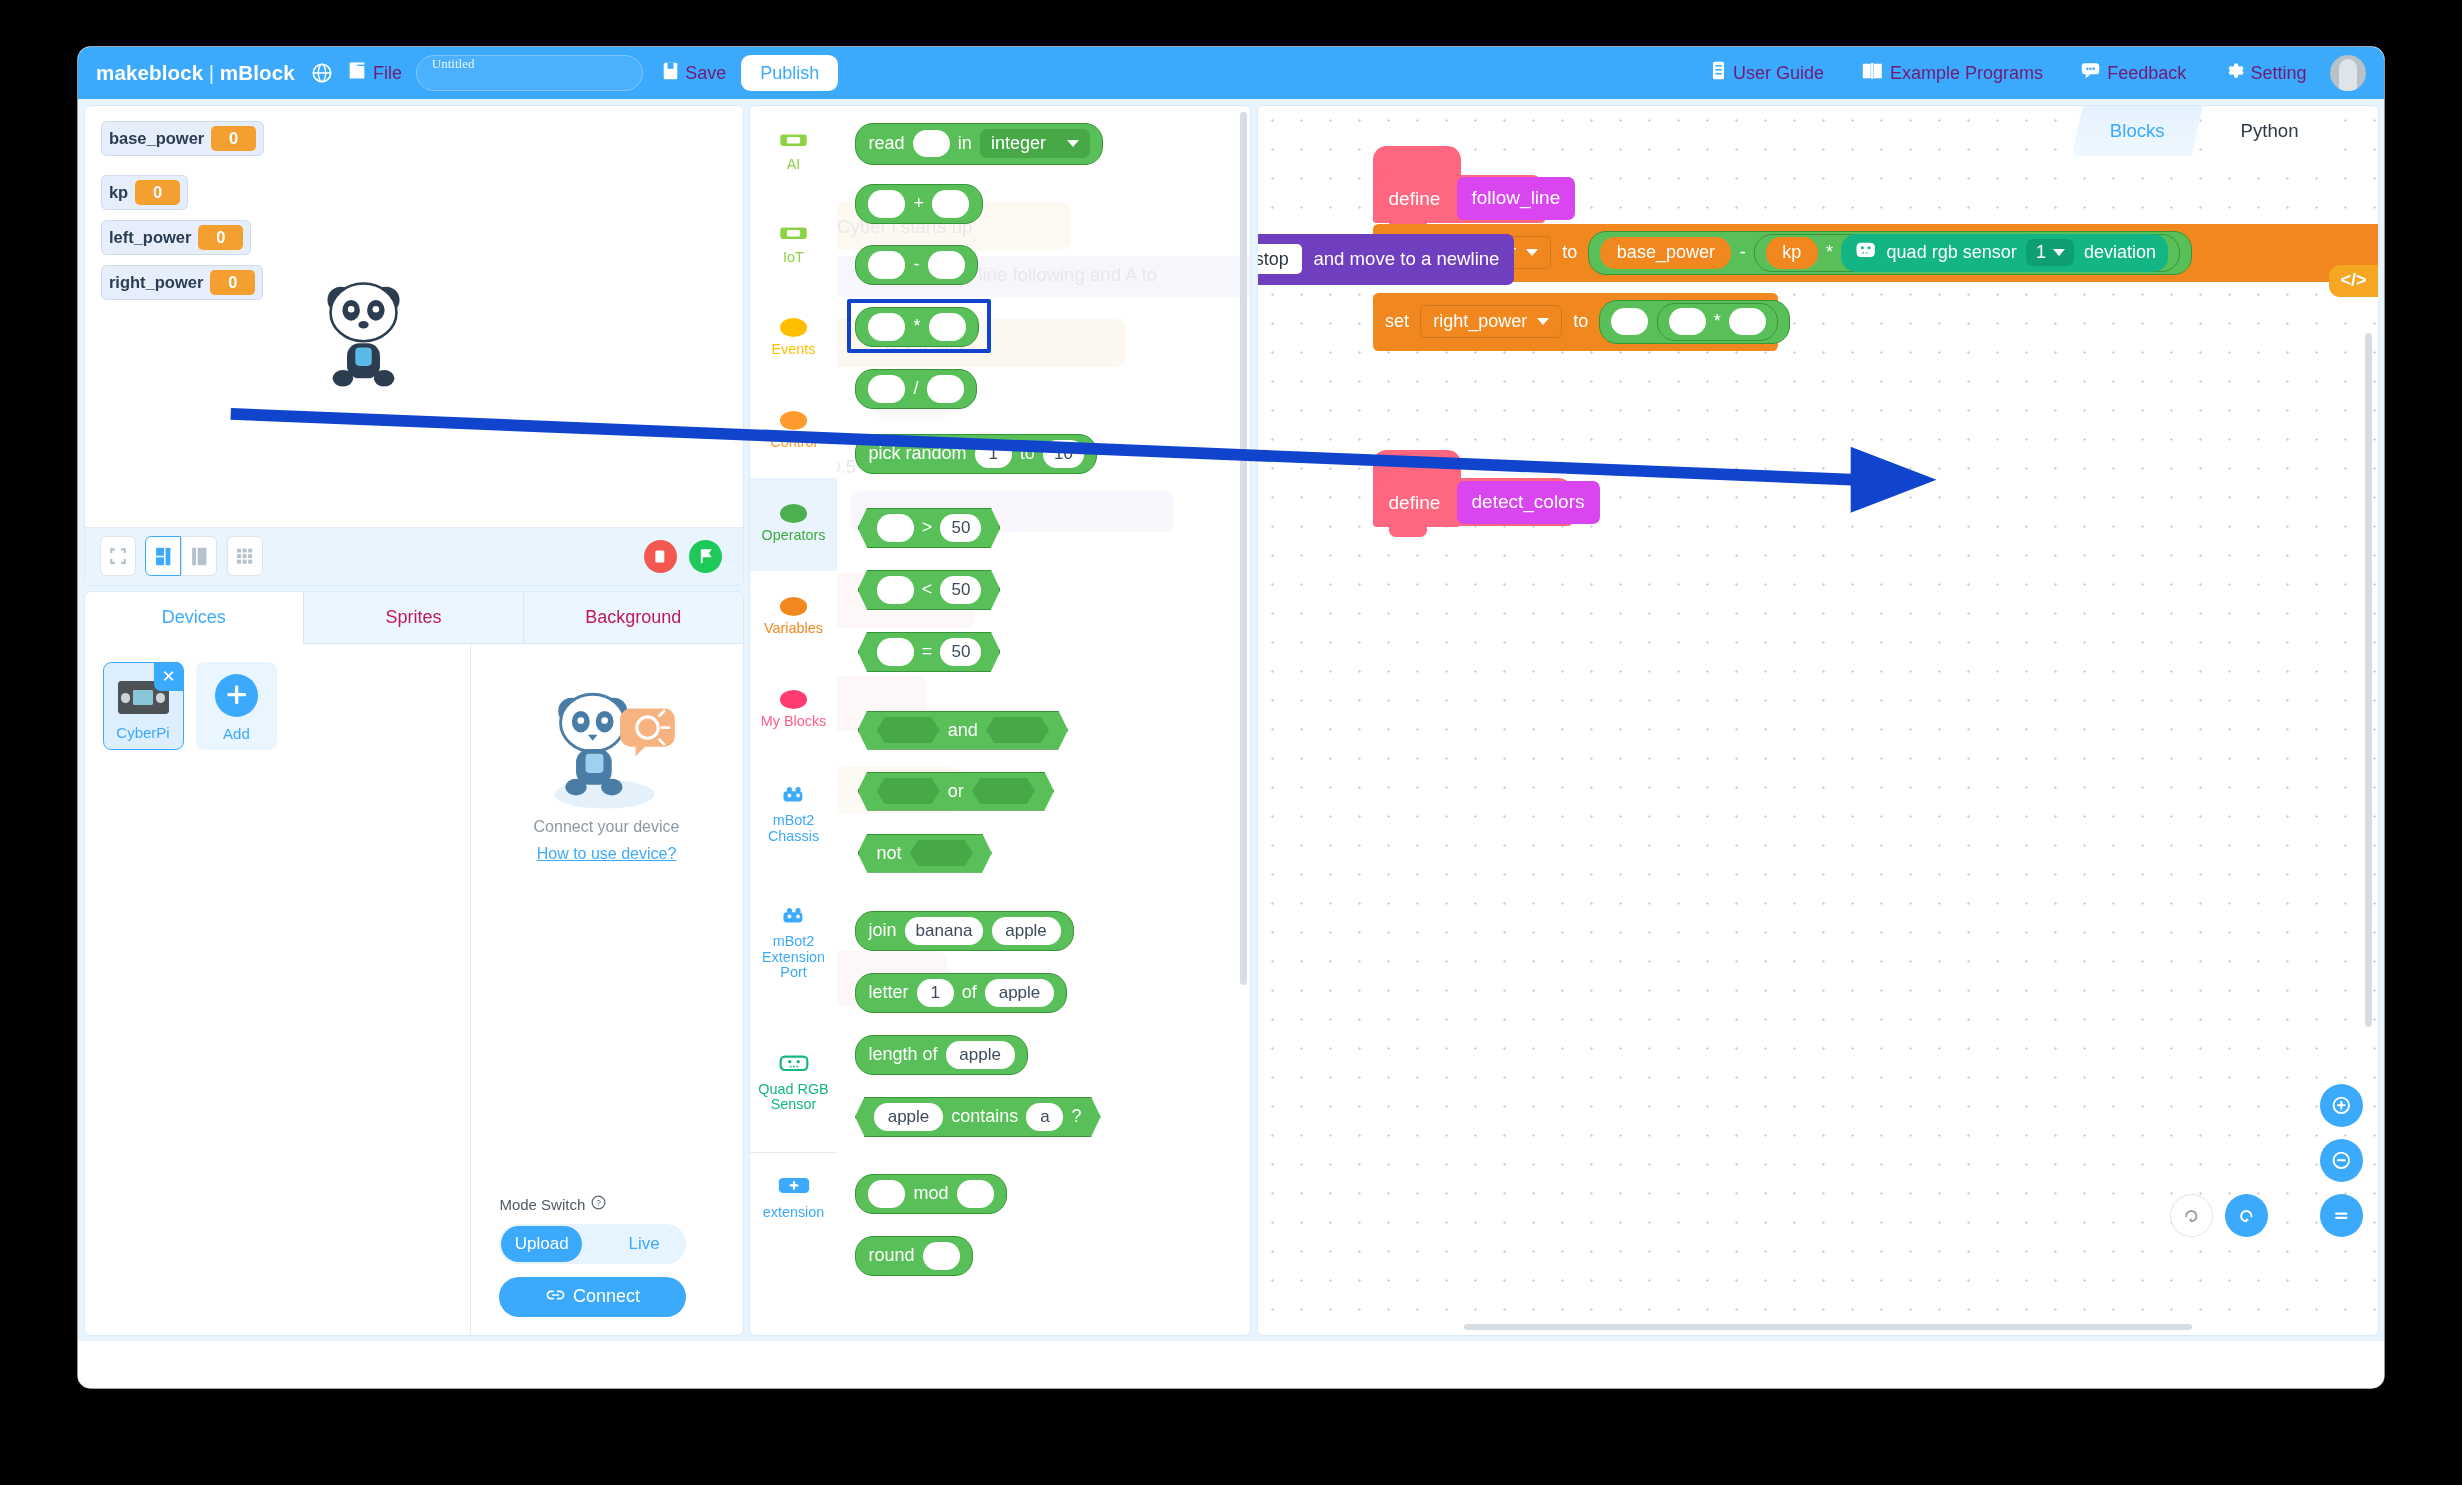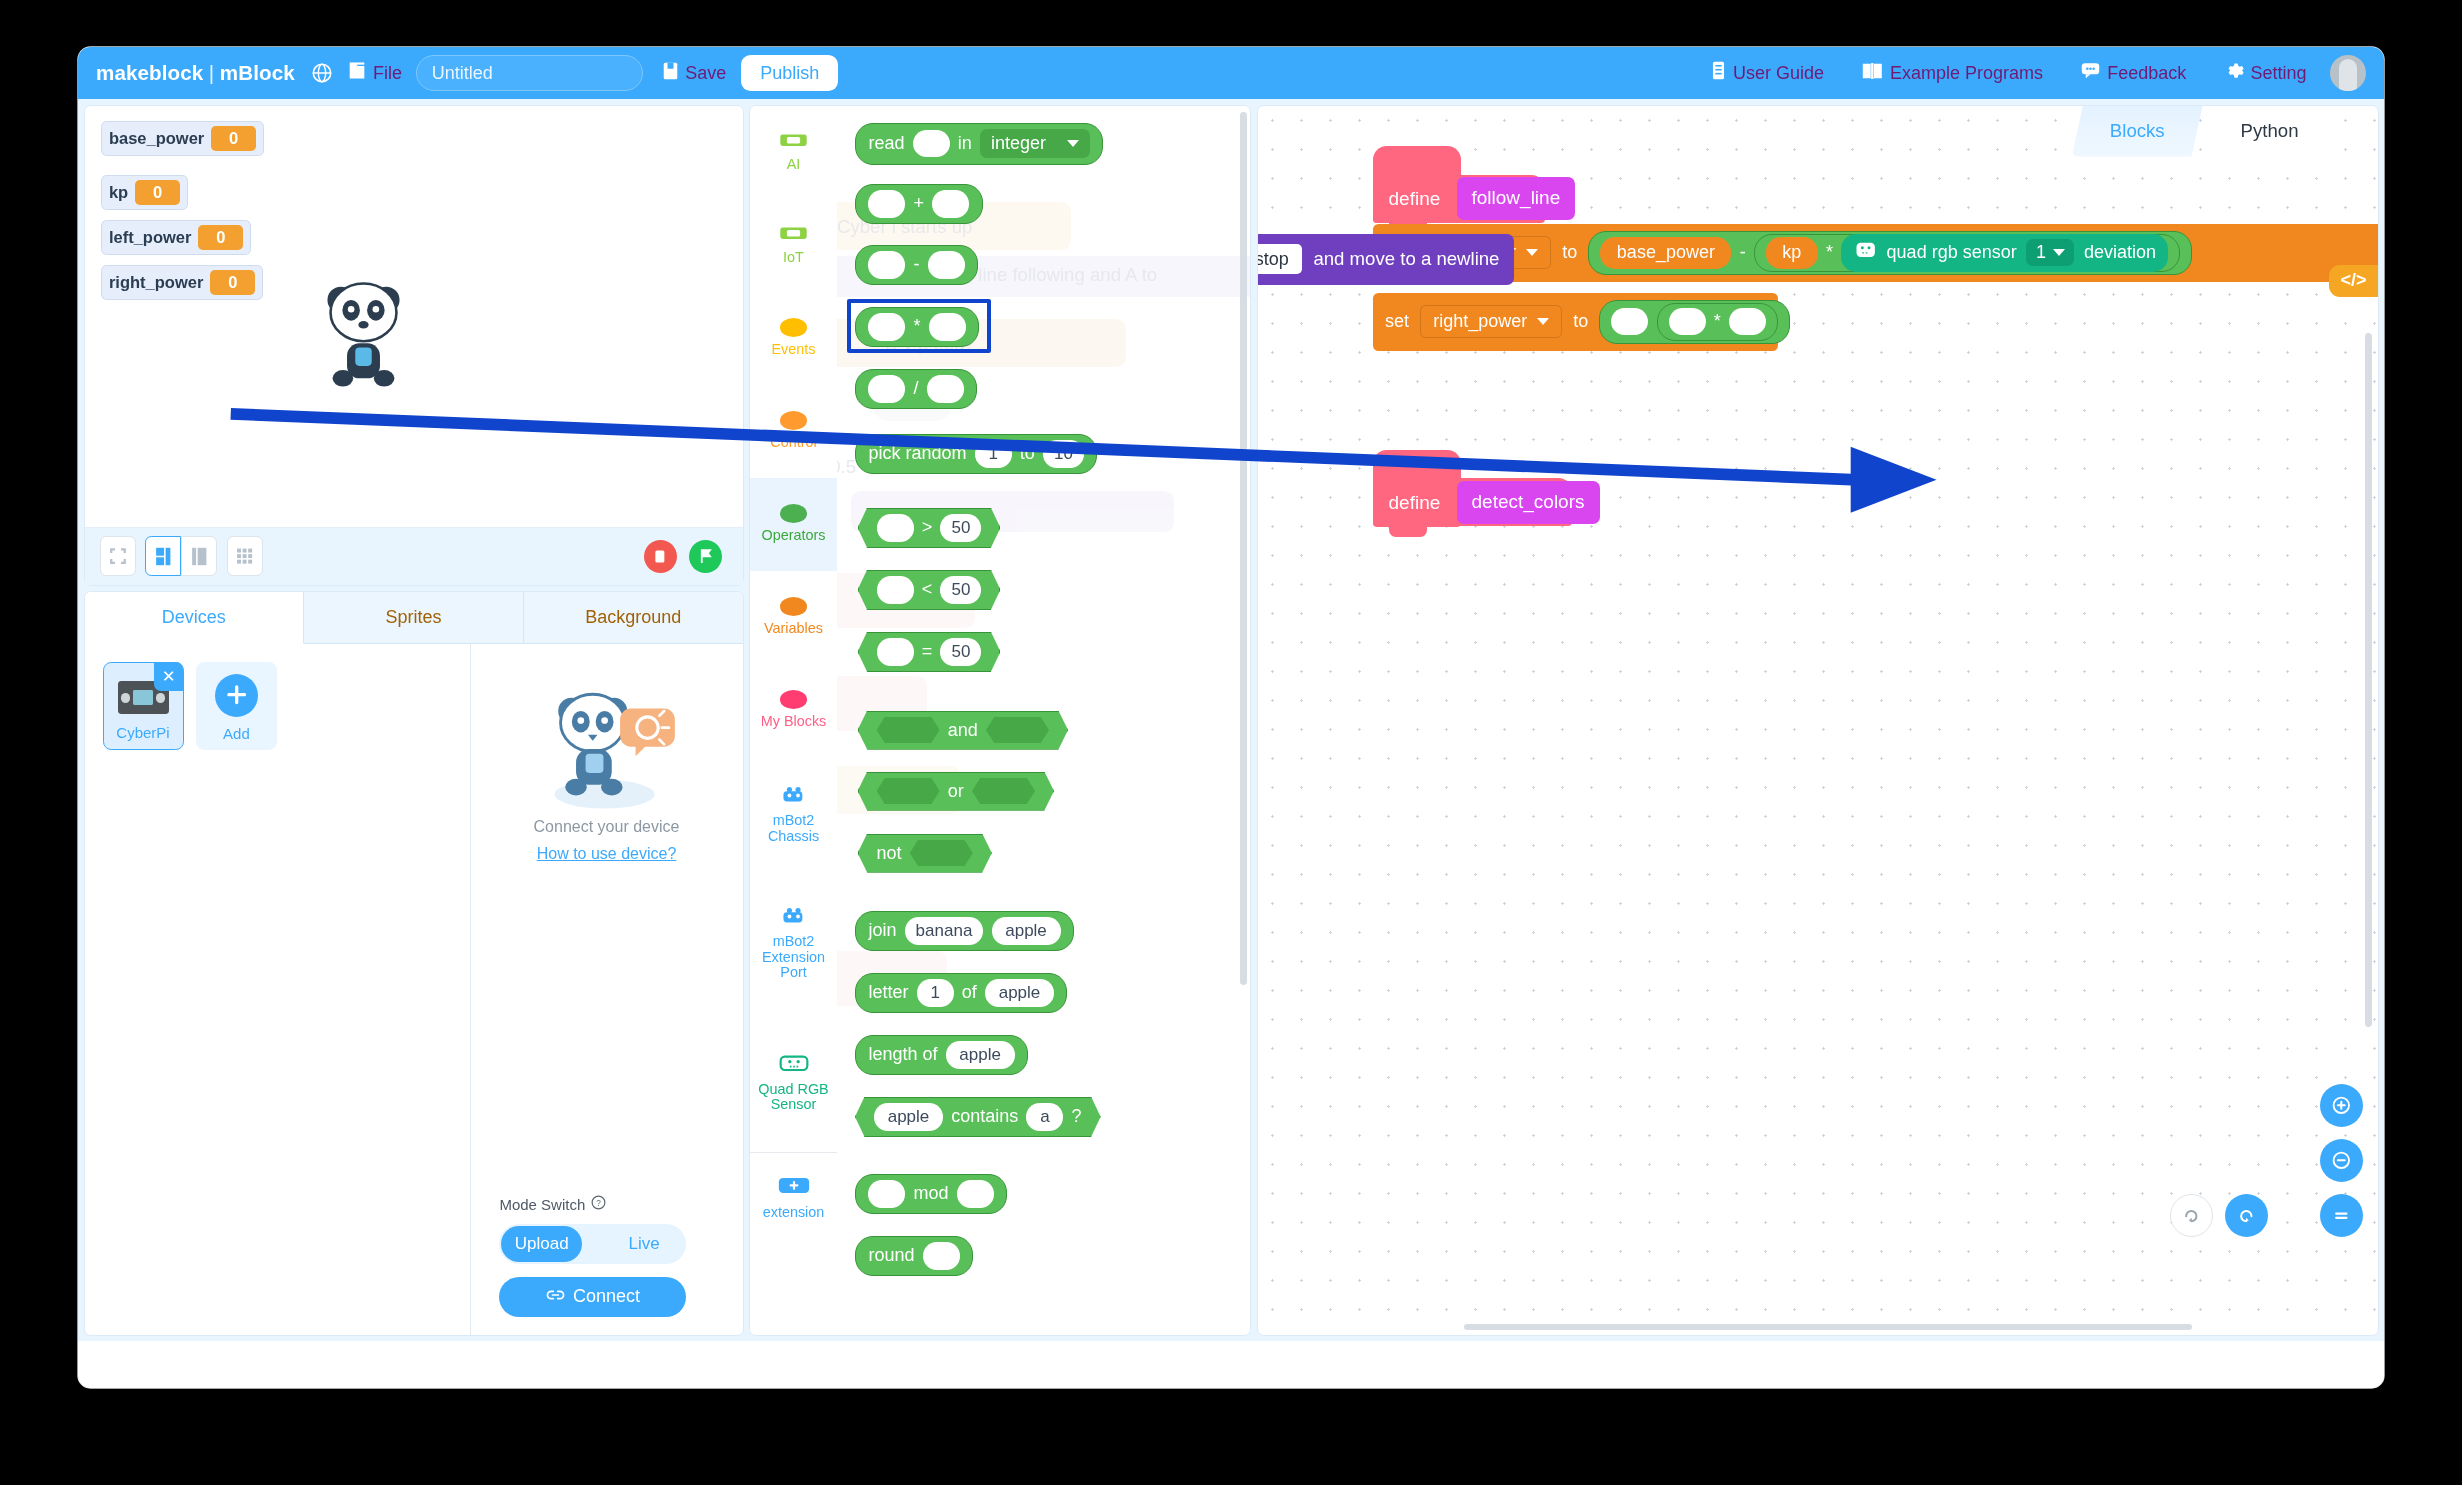--- a/index.html
+++ b/index.html
@@ -32,22 +32,22 @@
     padding: 0 18px; position: relative;
   }
   .brand { color:#fff; font-size: 20.6px; font-weight: 700; letter-spacing: 0.1px;
            display:flex; align-items:center; gap:5.5px; }
   .brand .sep { font-weight: 300; opacity: .85; }
   .globe { margin-left: 15px; width: 23.4px; height: 23.4px; display:flex; align-items:center; justify-content:center; }
   .tb-item { display: flex; align-items: center; gap: 6.9px; color: #701a75;
              font-size: 18px; margin-left: 15px; cursor: default; }
   .proj-name {
     margin-left: 13.7px; width: 227px; height: 36px; border: 1.4px solid #7fc6fd;
-    border-radius: 18px; background: #49b1fd; color: #eaf6ff; font-size: 18px;
-    display: flex; align-items: center; padding: 0 15px;
+    border-radius: 18px; background: #49b1fd; color: #eaf6ff; font-size: 13px;
+    display: flex; padding: 0 15px; font-family: Liberation Serif, serif;
   }
   .save-btn { margin-left: 20.6px; }
   .publish {
     margin-left: 15px; background: #fff; color: #3caafc; font-size: 18px;
     padding: 7.6px 19px; border-radius: 9.6px; font-weight: 500;
   }
   .tb-right { position: absolute; right: 18px; display: flex; align-items: center; gap: 23.4px; }
   .avatar { width: 36px; height: 36px; border-radius: 50%; background: #b8c0c8;
             display:flex; align-items:flex-end; justify-content:center; overflow:hidden; }
   .avatar .head { width: 18px; height: 33px; background:#dfe4e8; border-radius: 9.6px 9.6px 0 0; margin-bottom:-1.4px;}
@@ -77,21 +77,21 @@
   .pairgrp .sq:first-child { border-radius: 6.2px 0 0 6.2px; }
   .pairgrp .sq:last-child { border-radius: 0 6.2px 6.2px 0; }
   .runbtns { position: absolute; right: 20.6px; display: flex; gap: 12.4px; }
   .rb { width: 33px; height: 33px; border-radius: 50%; display:flex; align-items:center; justify-content:center;}
   .rb.stop { background: #f2584f; } .rb.go { background: #1ec95a; }
 
   .dev-card { background: #fff; border-radius: 6.9px; border: 0.7px solid #dbeaf7;
               flex: 1; display: flex; flex-direction: column; overflow: hidden; }
   .tabs { display: flex; height: 52px; background: #ecf6fe; }
   .tab { flex: 1; display: flex; align-items: center; justify-content: center;
-         font-size: 18px; color: #a16207; border-right: 0.7px solid #d5e6f5;
+         font-size: 18px; color: #be185d; border-right: 0.7px solid #d5e6f5;
          border-bottom: 0.7px solid #d5e6f5; }
   .tab.active { background: #fff; color: #3caafc; border-bottom-color: transparent; }
   .tab:last-child { border-right: none; }
   .dev-body { flex: 1; display: flex; }
   .dev-left { width: 385px; padding: 18px; }
   .dev-tiles { display: flex; gap: 12.4px; }
   .tile { width: 81px; height: 88px; border-radius: 8.2px; background: #e9f5ff;
           display: flex; flex-direction: column; align-items: center; justify-content: flex-end;
           padding-bottom: 8.2px; font-size: 15px; color: #3caafc; position: relative; }
   .tile.sel { background: #ddefff; border: 1.4px solid #3caafc; }

